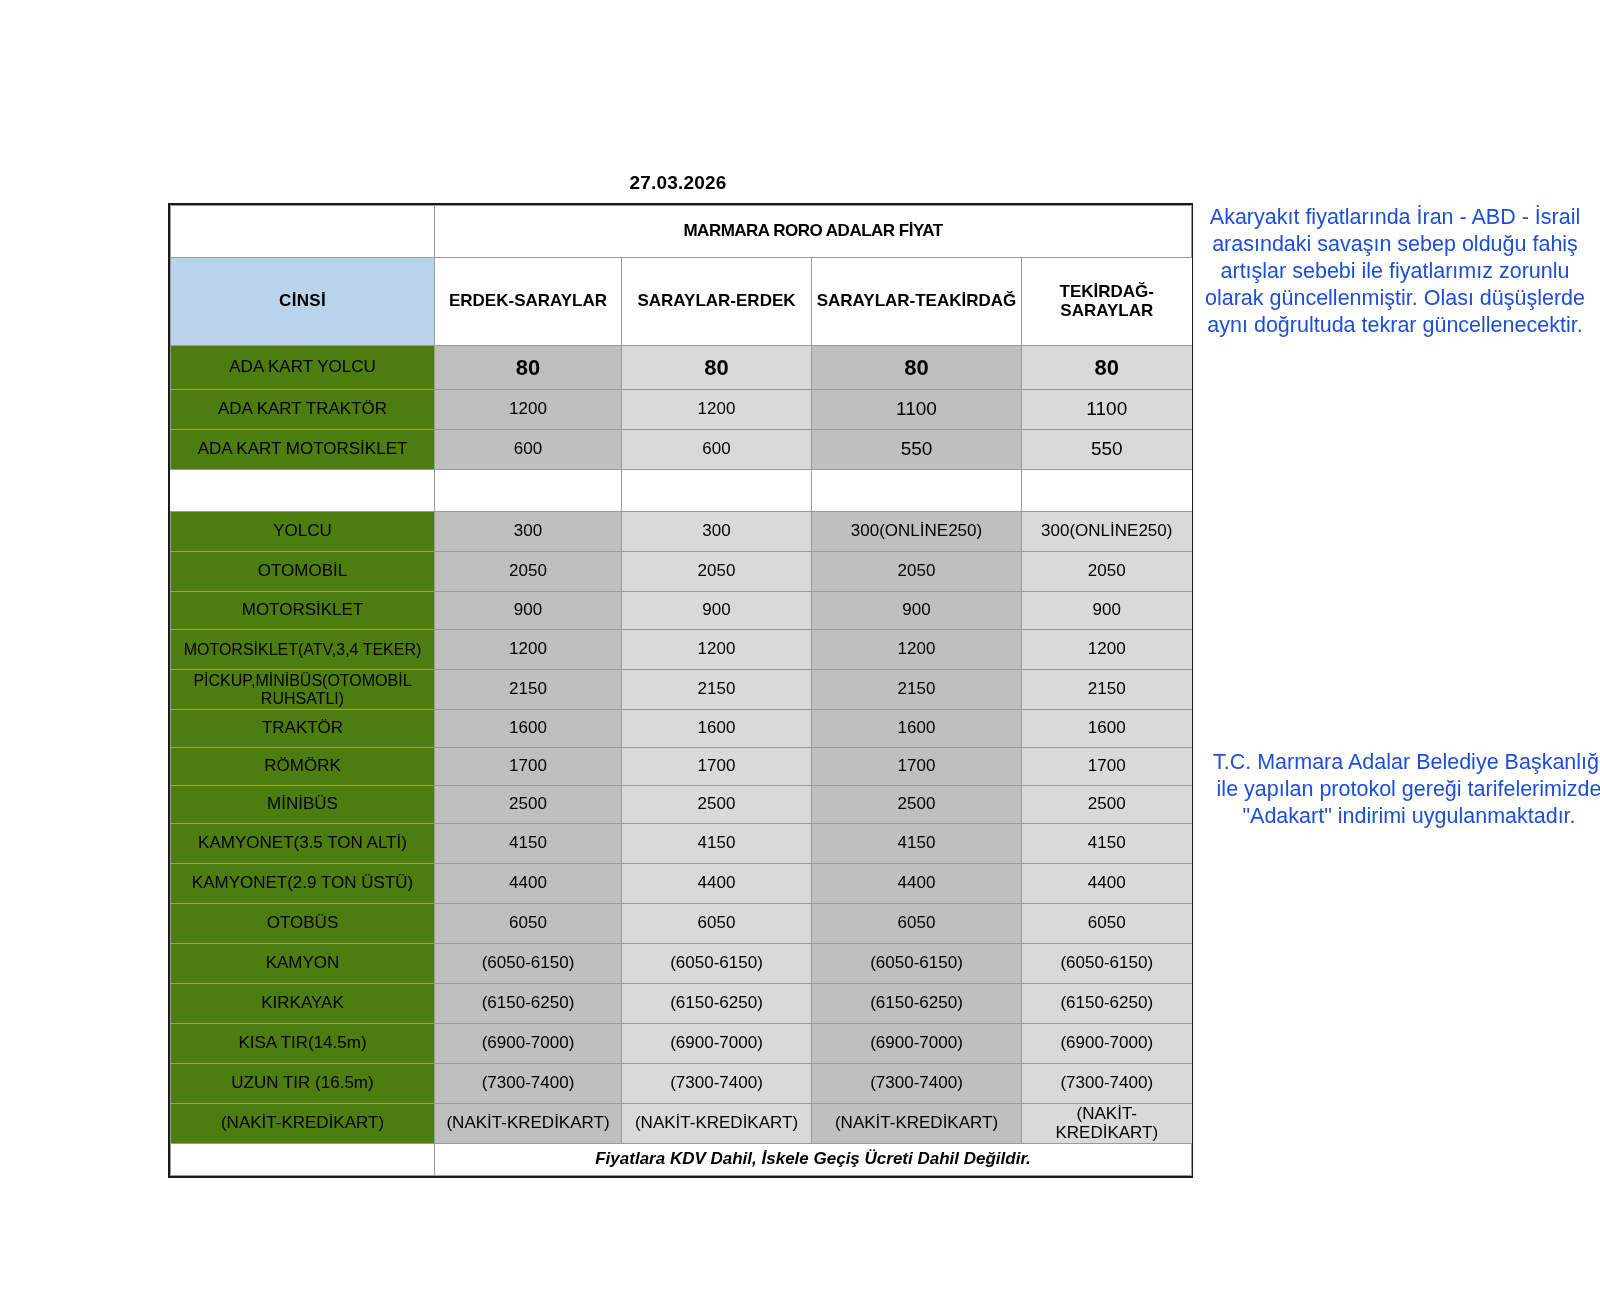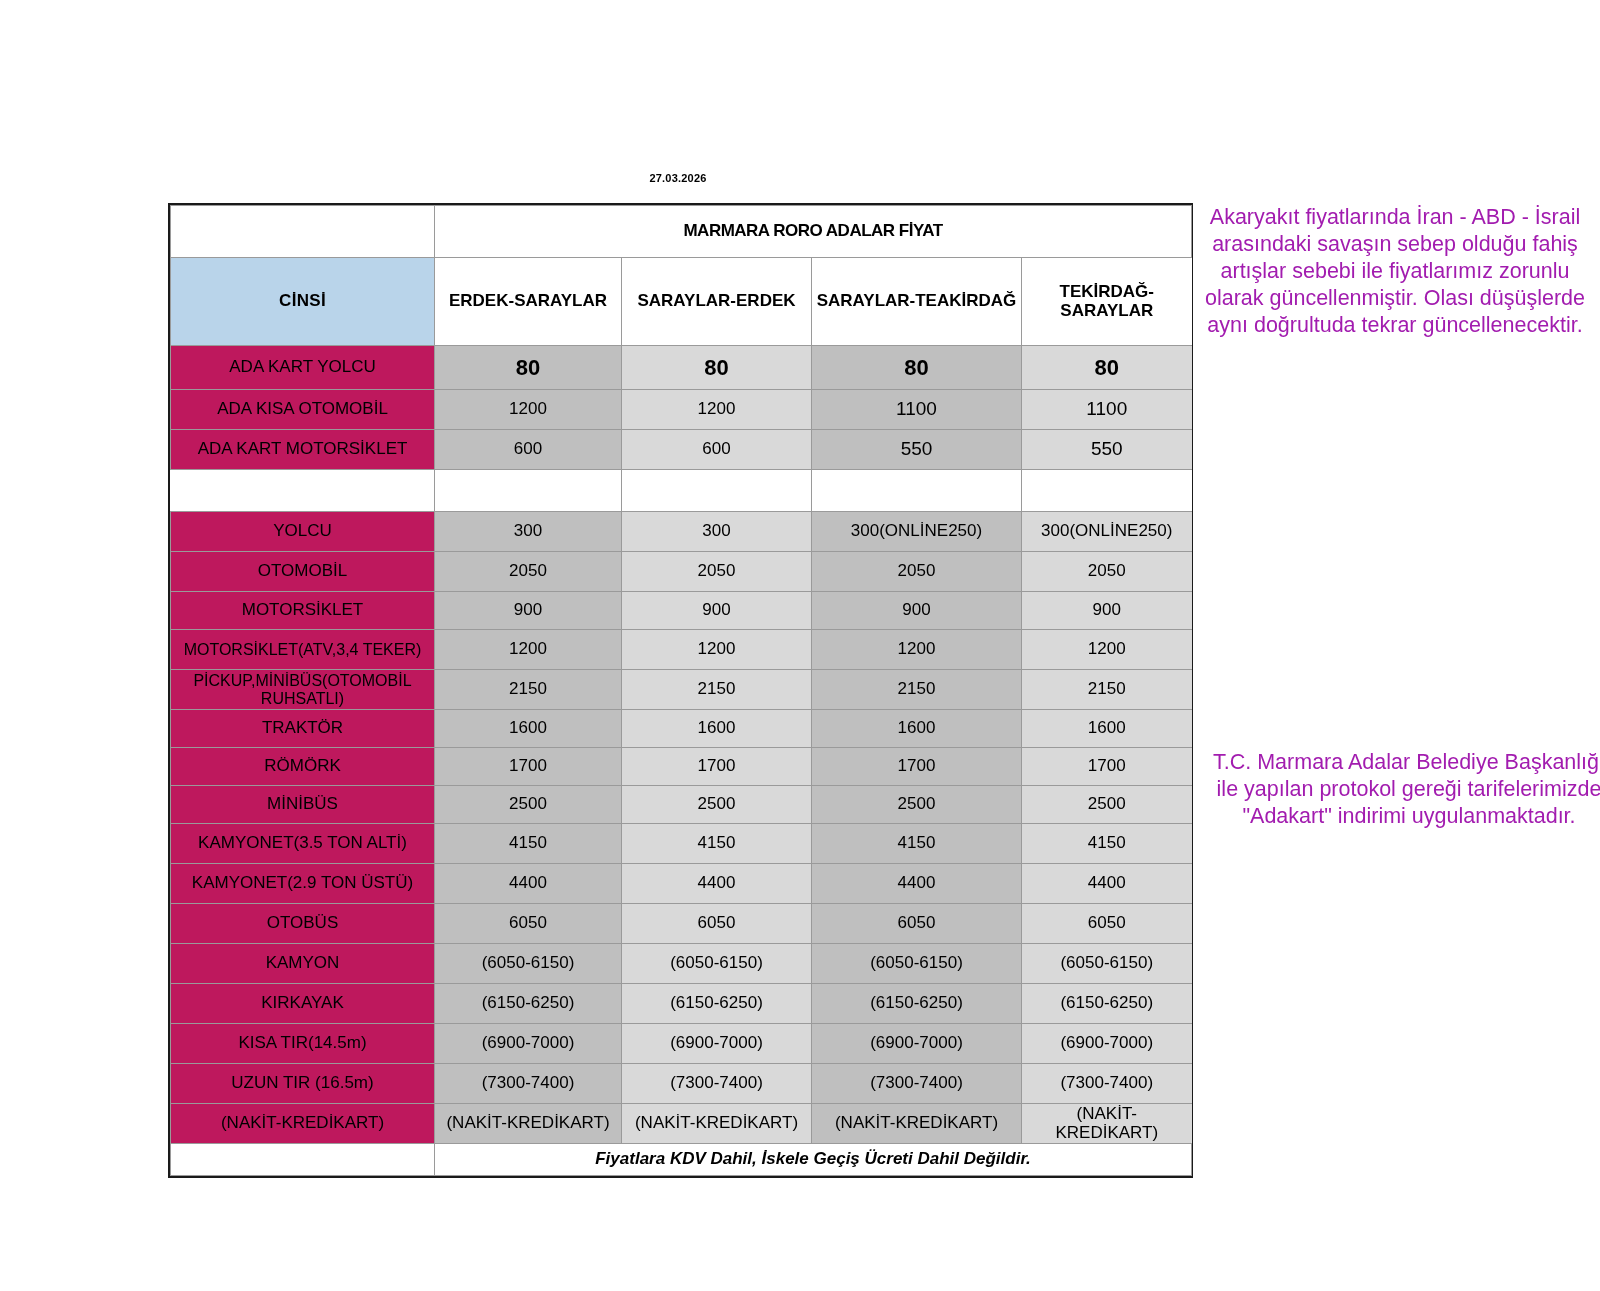--- a/index.html
+++ b/index.html
@@ -17,21 +17,21 @@
     overflow: hidden;
   }
 
   
   .date-caption {
     position: absolute;
     left: 168px;
     top: 172px;
     width: 1020px;
     text-align: center;
-    font-size: 11px;
+    font-size: 19px;
     font-weight: bold;
     letter-spacing: 0.2px;
   }
 
   
   .price-table-wrap {
     position: absolute;
     left: 168px;
     top: 203px;
     width: 1021px;
@@ -99,21 +99,21 @@
   td.hdr-route {
     background: #ffffff;
     font-weight: bold;
     font-size: 17px;
     height: 88px;
   }
   td.hdr-route.last { border-right: none; }
 
   
   td.row-label {
-    background: #be185d;
+    background: #4d7c0f;
     font-size: 17px;
     border-left: none;
   }
   td.row-label.two-line { font-size: 16px; line-height: 1.1; }
 
   
   td.val.col1 { background: #bfbfbf; }
   td.val.col2 { background: #d9d9d9; }
   td.val.col3 { background: #bfbfbf; }
   td.val.col4 { background: #d9d9d9; border-right: none; }
@@ -151,21 +151,21 @@
     border-bottom: none;
     height: 32px;
   }
 
   
   .notice {
     position: absolute;
     text-align: center;
     font-size: 21.5px;
     line-height: 1.26;
-    color: #a21caf;
+    color: #1d4ed8;
   }
   #notice-fuel {
     left: 1198px;
     top: 204px;
     width: 394px;
   }
   #notice-protocol {
     left: 1212px;
     top: 726px;
     width: 394px;
@@ -203,21 +203,21 @@
 
       <tr class="r-h44">
         <td class="row-label">ADA KART YOLCU</td>
         <td class="val col1 bold">80</td>
         <td class="val col2 bold">80</td>
         <td class="val col3 bold">80</td>
         <td class="val col4 bold">80</td>
       </tr>
 
       <tr class="r-h40">
-        <td class="row-label">ADA KISA OTOMOBİL</td>
+        <td class="row-label">ADA KART TRAKTÖR</td>
         <td class="val col1">1200</td>
         <td class="val col2">1200</td>
         <td class="val col3 small">1100</td>
         <td class="val col4 small">1100</td>
       </tr>
 
       <tr class="r-h40">
         <td class="row-label">ADA KART MOTORSİKLET</td>
         <td class="val col1">600</td>
         <td class="val col2">600</td>

